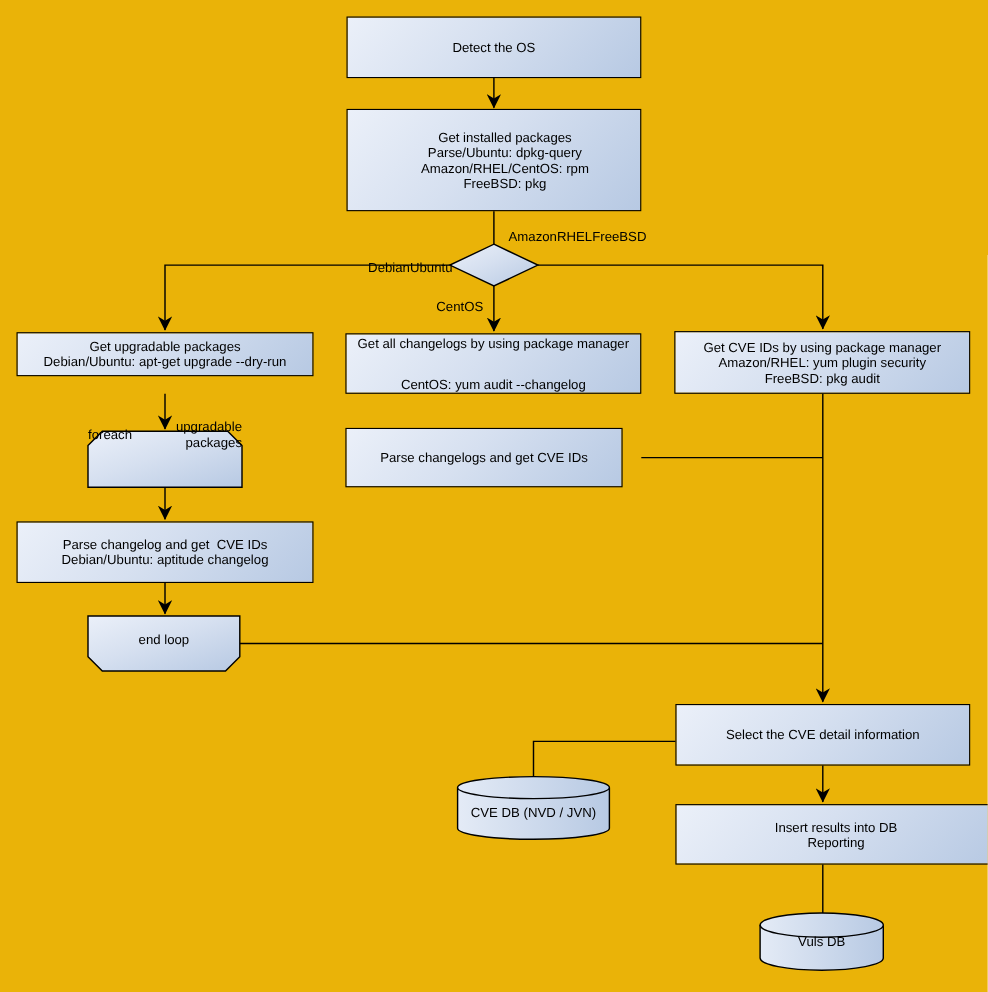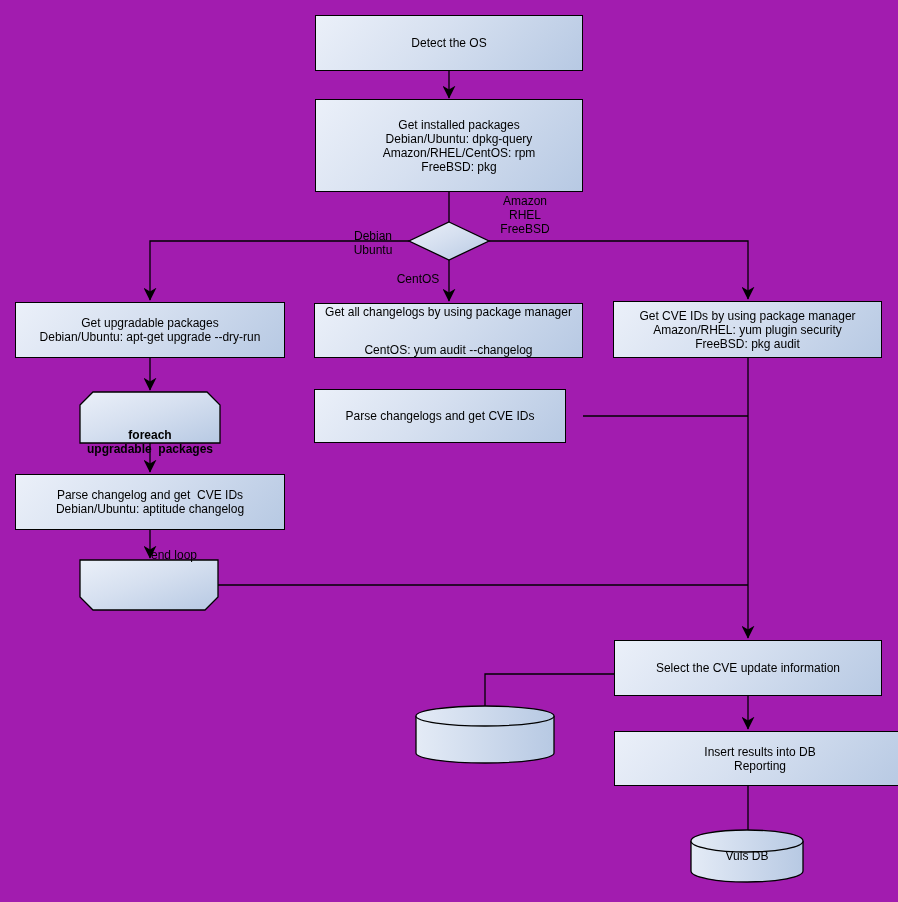--- a/index.html
+++ b/index.html
@@ -1,23 +1,23 @@
 <!DOCTYPE html>
 <html><head>
 <meta charset="utf-8">
 <style>
   html,body{margin:0;padding:0;background:#ffffff;}
-  .canvas{position:relative;width:898px;height:902px;background:#a21caf;overflow:hidden;
+  .canvas{position:relative;width:898px;height:902px;background:#eab308;overflow:hidden;
           font-family:"Liberation Sans",sans-serif;color:#000;}
   .layer{position:absolute;left:0;top:0;width:898px;height:902px;}
   .node{position:absolute;box-sizing:border-box;border:1.3px solid #000;
         background:linear-gradient(133deg,#ebf0f9 0%,#d6e0f0 45%,#b7c9e3 100%);
         display:flex;flex-direction:column;align-items:center;justify-content:center;
         font-size:12px;line-height:14px;text-align:center;}
-  .plain{position:absolute;box-sizing:border-box;display:flex;flex-direction:column;
+  .plain{position:absolute;box-sizing:border-box;display:flex;flex-direction:row;
          align-items:center;justify-content:center;font-size:12px;line-height:14px;text-align:right;}
   .line{white-space:pre-wrap;}
 </style>
 </head>
 <body>
 
 <div class="canvas">
 
   <svg class="layer" width="898" height="902" viewBox="0 0 898 902">
     <defs>
@@ -64,63 +64,66 @@
       <ellipse cx="747" cy="841" rx="56" ry="11" fill="url(#gCyl)"></ellipse>
     </g>
   </svg>
 
   <div class="node" style="left:315px;top:15px;width:268px;height:56px;">
     <div class="line">Detect the OS</div>
   </div>
 
   <div class="node" style="left:315px;top:99px;width:268px;height:93px;padding-left:20px;">
     <div class="line">Get installed packages</div>
-    <div class="line">Debian/Ubuntu: dpkg-query</div>
+    <div class="line">Parse/Ubuntu: dpkg-query</div>
     <div class="line">Amazon/RHEL/CentOS: rpm</div>
     <div class="line">FreeBSD: pkg</div>
   </div>
 
-  <div class="node" style="left:15px;top:302px;width:270px;height:56px;">
+  <div class="node" style="left:15px;top:302px;width:270px;height:40px;">
     <div class="line">Get upgradable packages</div>
     <div class="line">Debian/Ubuntu: apt-get upgrade --dry-run</div>
   </div>
 
-  <div class="plain" style="left:80px;top:416px;width:140px;height:51px;font-weight:bold;">
+  <div class="plain" style="left:80px;top:369px;width:140px;height:51px;">
     <div class="line">foreach</div>
     <div class="line">upgradable  packages</div>
   </div>
 
   <div class="node" style="left:15px;top:474px;width:270px;height:56px;">
     <div class="line">Parse changelog and get  CVE IDs</div>
     <div class="line">Debian/Ubuntu: aptitude changelog</div>
   </div>
 
-  <div class="plain" style="left:80px;top:530px;width:138px;height:50px;margin-left:25px;">
+  <div class="plain" style="left:80px;top:556px;width:138px;height:50px;">
     <div class="line">end loop</div>
   </div>
 
   <div class="node" style="left:314px;top:303px;width:269px;height:55px;gap:24px;">
     <div class="line">Get all changelogs by using package manager</div>
     <div class="line">CentOS: yum audit --changelog</div>
   </div>
 
   <div class="node" style="left:314px;top:389px;width:252px;height:54px;">
     <div class="line">Parse changelogs and get CVE IDs</div>
   </div>
 
   <div class="node" style="left:613px;top:301px;width:269px;height:57px;align-items:center;">
     <div class="line">Get CVE IDs by using package manager</div>
     <div class="line">Amazon/RHEL: yum plugin security</div>
     <div class="line">FreeBSD: pkg audit</div>
   </div>
 
   <div class="node" style="left:614px;top:640px;width:268px;height:56px;">
-    <div class="line">Select the CVE update information</div>
+    <div class="line">Select the CVE detail information</div>
   </div>
 
+  <div class="plain" style="left:416px;top:714px;width:138px;height:49px;">
+    <div class="line">CVE DB (NVD / JVN)</div>
+  </div>
 
   <div class="node" style="left:614px;top:731px;width:292px;height:55px;">
     <div class="line">Insert results into DB</div>
     <div class="line">Reporting</div>
   </div>
 
   <div class="plain" style="left:691px;top:834px;width:112px;height:44px;">
     <div class="line">Vuls DB</div>
   </div>
 

